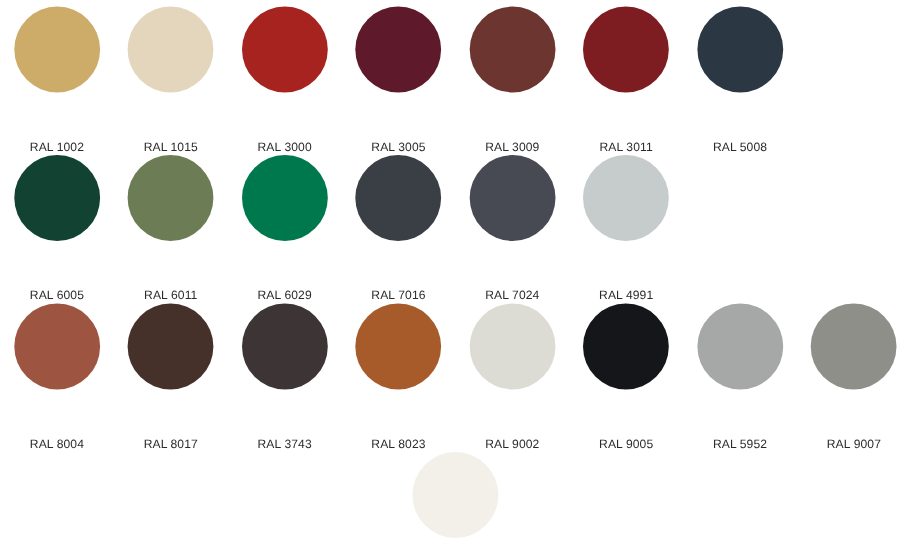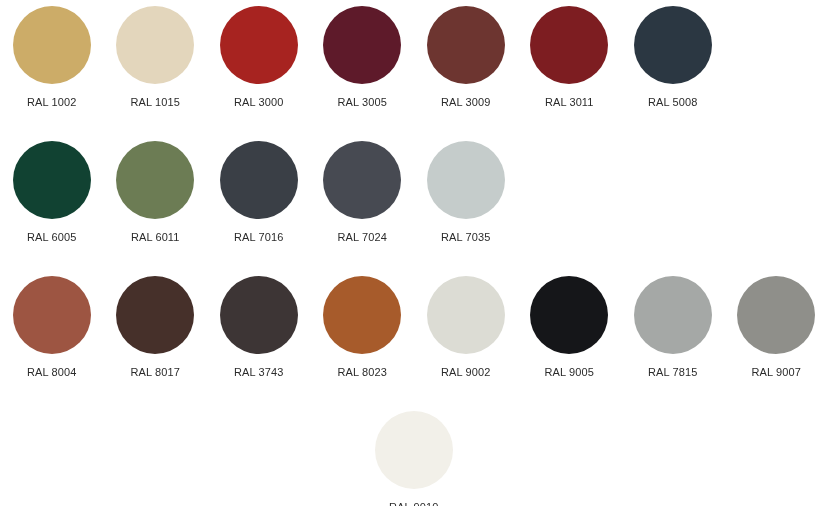--- a/index.html
+++ b/index.html
@@ -25,20 +25,21 @@
     justify-content: flex-start;
     align-items: flex-start;
     height: 135px;
   }
   .swatch-cell {
     width: 103.5px;
     display: flex;
     flex-direction: column;
     align-items: center;
     justify-content: flex-start;
+    gap: 32px;
   }
   .swatch-disc {
     width: 78px;
     height: 78px;
     border-radius: 50%;
     display: block;
   }
   .swatch-label {
     margin-top: 12px;
     font-size: 11px;
@@ -92,30 +93,34 @@
     <div class="swatch-row">
       <div class="swatch-cell">
         <span class="swatch-disc" style="background: rgb(17, 66, 50);"></span>
         <span class="swatch-label">RAL 6005</span>
       </div>
       <div class="swatch-cell">
         <span class="swatch-disc" style="background: rgb(108, 124, 84);"></span>
         <span class="swatch-label">RAL 6011</span>
       </div>
       <div class="swatch-cell">
+        <span class="swatch-disc" style="background: rgb(0, 120, 77);"></span>
+        <span class="swatch-label">RAL 6029</span>
+      </div>
+      <div class="swatch-cell">
         <span class="swatch-disc" style="background: rgb(58, 63, 70);"></span>
         <span class="swatch-label">RAL 7016</span>
       </div>
       <div class="swatch-cell">
         <span class="swatch-disc" style="background: rgb(71, 74, 82);"></span>
         <span class="swatch-label">RAL 7024</span>
       </div>
       <div class="swatch-cell">
         <span class="swatch-disc" style="background: rgb(197, 204, 203);"></span>
-        <span class="swatch-label">RAL 7035</span>
+        <span class="swatch-label">RAL 4991</span>
       </div>
     </div>
     <div class="swatch-row">
       <div class="swatch-cell">
         <span class="swatch-disc" style="background: rgb(157, 85, 66);"></span>
         <span class="swatch-label">RAL 8004</span>
       </div>
       <div class="swatch-cell">
         <span class="swatch-disc" style="background: rgb(70, 48, 42);"></span>
         <span class="swatch-label">RAL 8017</span>
@@ -131,21 +136,21 @@
       <div class="swatch-cell">
         <span class="swatch-disc" style="background: rgb(220, 220, 212);"></span>
         <span class="swatch-label">RAL 9002</span>
       </div>
       <div class="swatch-cell">
         <span class="swatch-disc" style="background: rgb(21, 22, 25);"></span>
         <span class="swatch-label">RAL 9005</span>
       </div>
       <div class="swatch-cell">
         <span class="swatch-disc" style="background: rgb(165, 168, 166);"></span>
-        <span class="swatch-label">RAL 7815</span>
+        <span class="swatch-label">RAL 5952</span>
       </div>
       <div class="swatch-cell">
         <span class="swatch-disc" style="background: rgb(143, 143, 138);"></span>
         <span class="swatch-label">RAL 9007</span>
       </div>
     </div>
     <div class="swatch-row single">
       <div class="swatch-cell">
         <span class="swatch-disc" style="background: rgb(242, 240, 233);"></span>
         <span class="swatch-label">RAL 9010</span>

